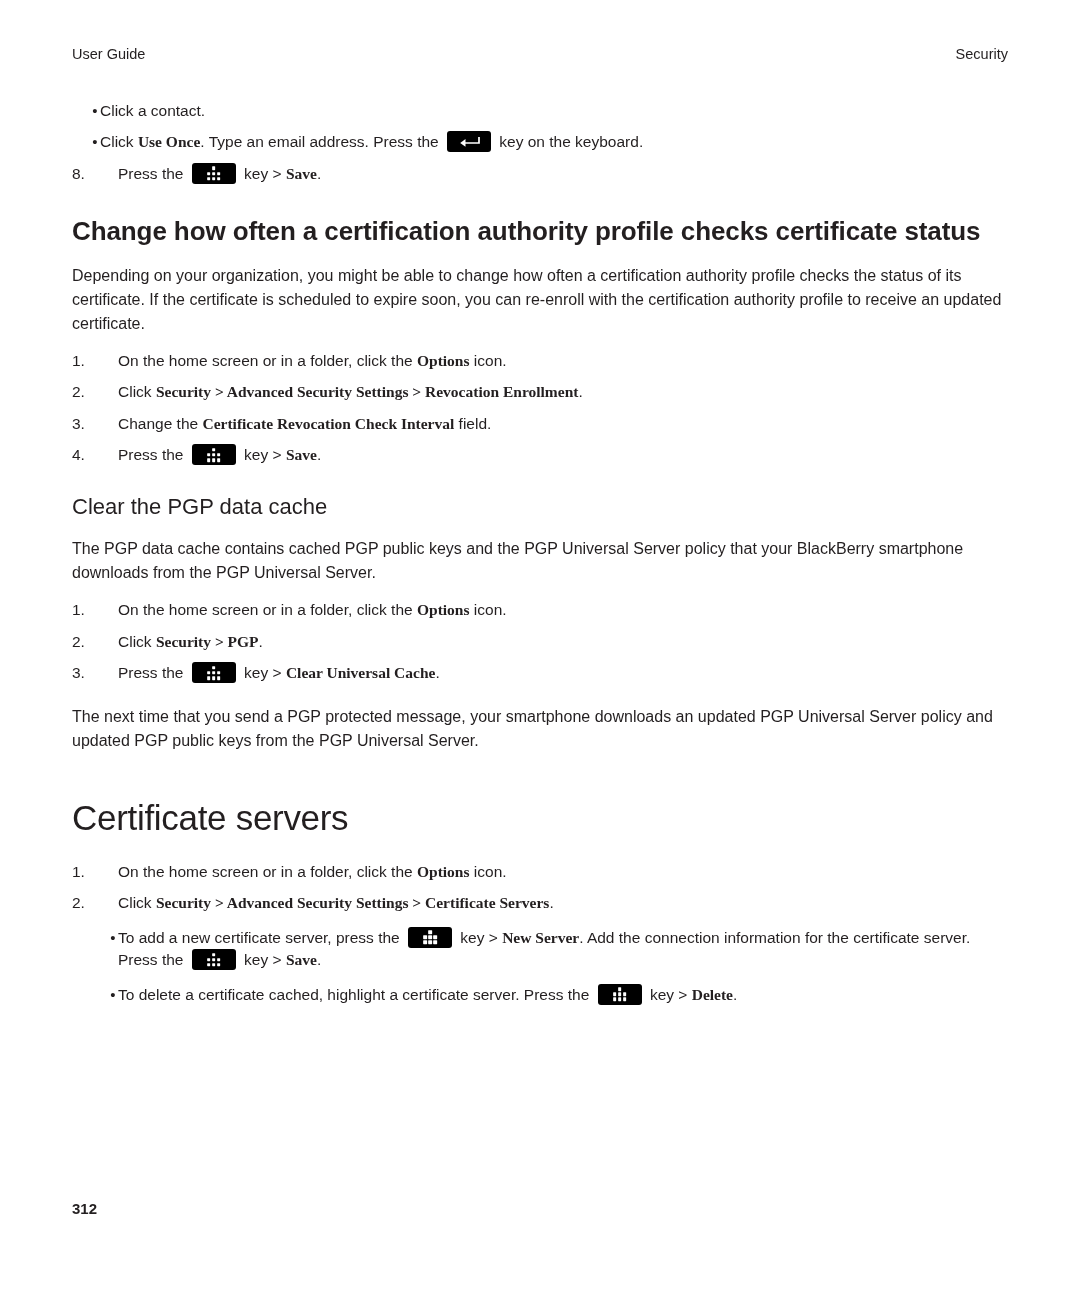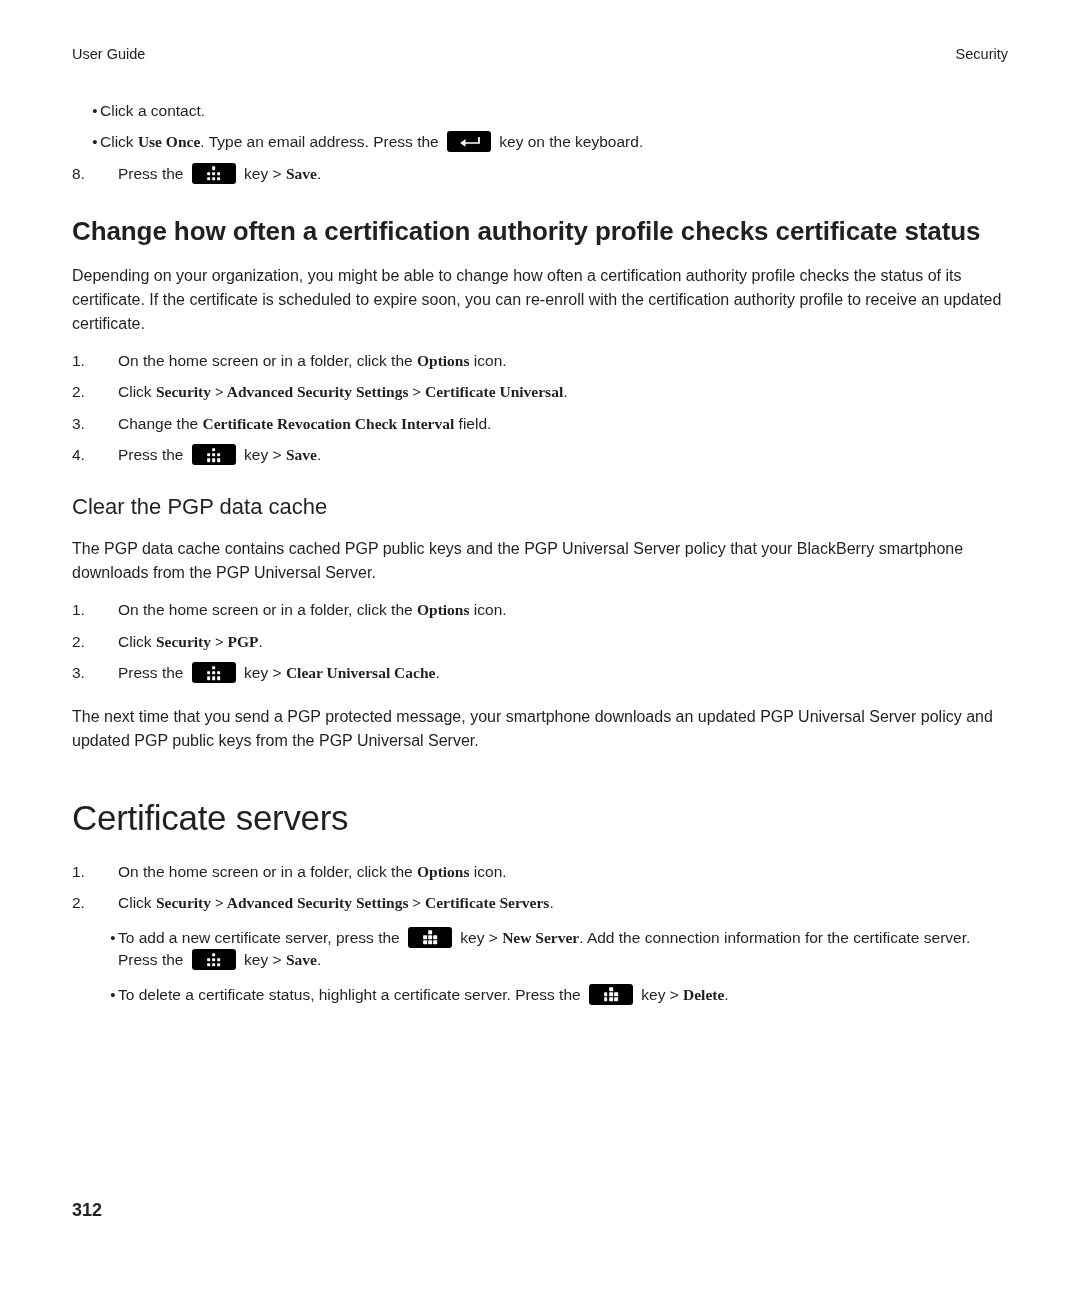--- a/index.html
+++ b/index.html
@@ -34,21 +34,21 @@
   .content {
     position: absolute;
     top: 100px;
     left: 72px;
     width: 936px;
   }
   .footer {
     position: absolute;
     left: 72px;
     top: 1200px;
-    font-size: 18px;
+    font-size: 15px;
     font-weight: bold;
     color: #231f20;
   }
 
   
   .bullet-row {
     display: flex;
     align-items: flex-start;
     margin: 0 0 9px 0;
     font-size: 15.5px;
@@ -217,21 +217,21 @@
     <div class="list-block">
       <div class="num-row">
         <span class="num">1.</span>
         <span class="ntext">
           <span>On the home screen or in a folder, click the </span><b>Options</b><span> icon.</span>
         </span>
       </div>
       <div class="num-row">
         <span class="num">2.</span>
         <span class="ntext">
-          <span>Click </span><b>Security</b><b> &gt; </b><b>Advanced Security Settings</b><b> &gt; </b><b>Certificate Universal</b><span>.</span>
+          <span>Click </span><b>Security</b><b> &gt; </b><b>Advanced Security Settings</b><b> &gt; </b><b>Revocation Enrollment</b><span>.</span>
         </span>
       </div>
       <div class="num-row">
         <span class="num">3.</span>
         <span class="ntext">
           <span>Change the </span><b>Certificate Revocation Check Interval</b><span> field.</span>
         </span>
       </div>
       <div class="num-row">
         <span class="num">4.</span>
@@ -327,21 +327,21 @@
                   <i class="t"></i>
                   <i class="t"></i>
                   <i class="t"></i>
                   <i class="t"></i>
                 </span></span><span> key &gt; </span><b>Save</b><span>.</span>
           </span>
         </div>
         <div class="bullet-row" style="margin-top:12px">
           <span class="dot">•</span>
           <span class="btext">
-            <span>To delete a certificate status, highlight a certificate server. Press the </span><span class="bb-key"><span class="grid">
+            <span>To delete a certificate cached, highlight a certificate server. Press the </span><span class="bb-key"><span class="grid">
                   <i class="o"></i>
                   <i class="t"></i>
                   <i class="o"></i>
                   <i class="t"></i>
                   <i class="t"></i>
                   <i class="t"></i>
                   <i class="t"></i>
                   <i class="t"></i>
                   <i class="t"></i>
                 </span></span><span> key &gt; </span><b>Delete</b><span>.</span>

